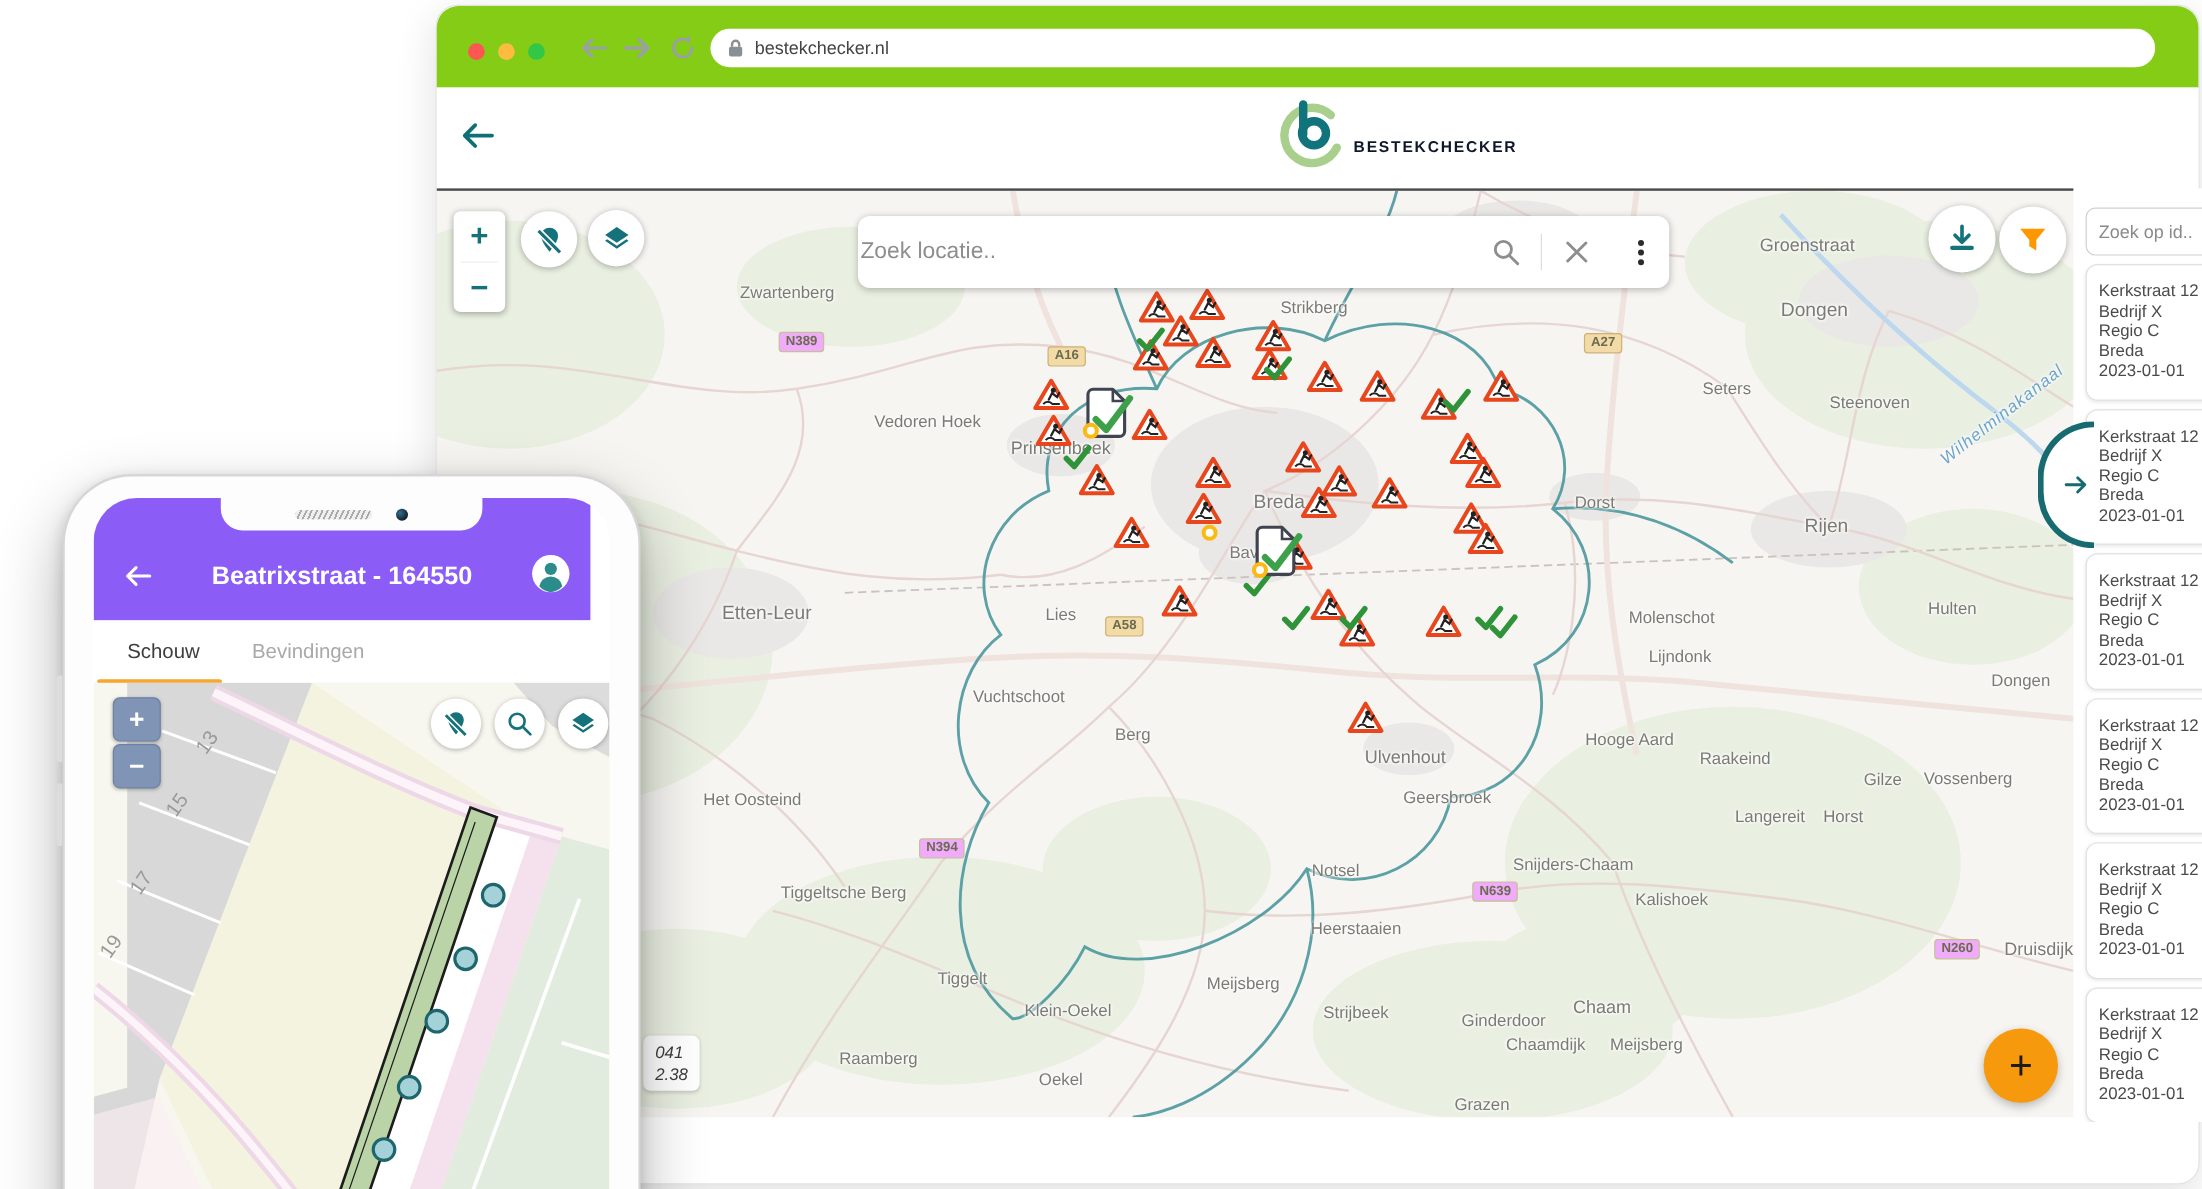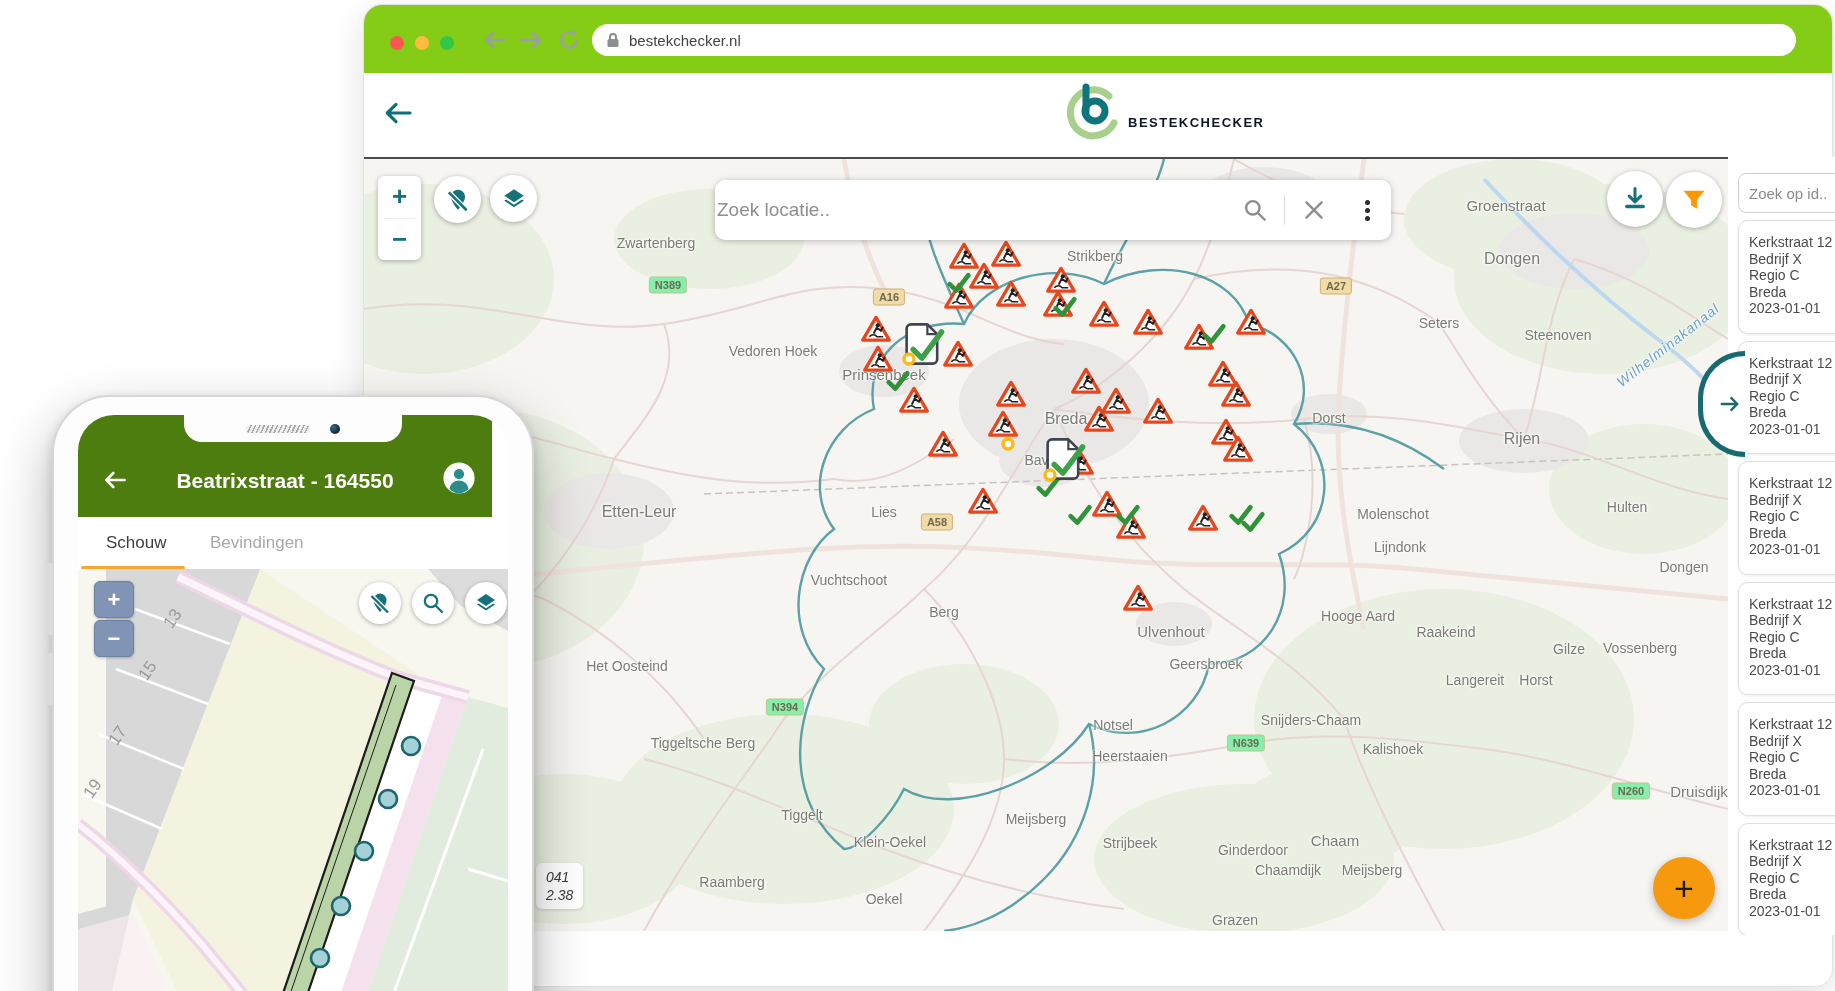--- a/index.html
+++ b/index.html
@@ -24,21 +24,21 @@
   .logo-mark{width:58px;height:64px}
   .logo-text{font-size:13px;font-weight:bold;letter-spacing:1.5px;color:#0f172a;margin-left:6px;margin-top:18px;}
   
   .map{position:absolute;left:0;top:152px;width:1364px;height:772px;overflow:hidden;background:#f7f5f2;
        border-top:2px solid #4a4a4a;}
   .basemap{position:absolute;left:0;top:0;width:100%;height:100%}
   .mlabel{position:absolute;transform:translate(-50%,-50%);font-size:14px;color:#7b7b74;white-space:nowrap;
           text-shadow:0 0 3px #fff,0 0 3px #fff,0 0 4px #fff;z-index:2;}
   .mlabel.water{color:#6aa3cd;font-style:italic;letter-spacing:1px;}
   .badge{position:absolute;transform:translate(-50%,-50%);font-size:11px;font-weight:bold;color:#6c6b50;
-         background:#86efac;border:1px solid #c6c191;border-radius:3px;padding:0 5px;line-height:15px;z-index:2;}
+         background:#f0abfc;border:1px solid #c6c191;border-radius:3px;padding:0 5px;line-height:15px;z-index:2;}
   .badge.a{background:#f2dba6;border-color:#cdb177;}
   .marker{position:absolute;transform:translate(-50%,-50%);z-index:4;}
   .marker svg{display:block;width:100%;height:100%}
   .mk-triangle{width:31px;height:29px}
   .mk-check{width:25px;height:22px}
   .mk-doc{width:46px;height:48px;z-index:5}
   .mk-dot{width:14px;height:14px;z-index:5}
   
   .zoomctl{position:absolute;left:14px;top:17px;width:43px;height:84px;background:#fff;border-radius:6px;
            box-shadow:0 1px 5px rgba(0,0,0,.3);z-index:6;display:flex;flex-direction:column;}
@@ -75,21 +75,21 @@
   .paneltoggle svg{width:26px;height:22px;margin-right:2px;color:#176a70;}
   .fab{position:absolute;left:1653px;top:857px;width:62px;height:62px;border-radius:50%;background:#f7990d;
        box-shadow:0 3px 8px rgba(0,0,0,.25);display:flex;align-items:center;justify-content:center;
        font-size:34px;font-weight:300;color:#1c1c1c;z-index:20;cursor:pointer;}
   
   .phone{position:absolute;left:52px;top:395px;width:482px;height:640px;z-index:40;}
   .bezel{position:absolute;inset:0;background:#fdfdfd;border:2px solid #d6d6d6;border-bottom:none;
          border-radius:58px 58px 0 0;box-shadow:0 24px 55px rgba(0,0,0,.30),0 4px 12px rgba(0,0,0,.15);}
   .sidebtn{position:absolute;left:-5px;width:5px;background:#dcdcdc;border-radius:3px 0 0 3px;}
   .screen{position:absolute;left:26px;top:20px;width:430px;height:620px;border-radius:36px 36px 0 0;overflow:hidden;background:#fff;}
-  .pheader{position:absolute;left:0;top:0;right:16px;height:102px;background:#4d7c0f;}
+  .pheader{position:absolute;left:0;top:0;right:16px;height:102px;background:#8b5cf6;}
   .notch{position:absolute;left:50%;top:0;transform:translateX(-50%);width:218px;height:27px;background:#fdfdfd;
          border-radius:0 0 18px 18px;z-index:3;}
   .speaker{position:absolute;left:62px;top:10px;width:64px;height:8px;border-radius:4px;background:#e8e8e8;
            background-image:repeating-linear-gradient(115deg,#aaa 0 1.5px,#efefef 1.5px 4px);}
   .camdot{position:absolute;left:146px;top:9px;width:10px;height:10px;border-radius:50%;
           background:radial-gradient(circle at 35% 35%,#3a6c8c,#10222e 70%);}
   .pback{position:absolute;left:22px;top:52px;width:30px;height:26px;color:#fff;cursor:pointer;}
   .ptitle{position:absolute;left:0;right:0;top:54px;text-align:center;color:#fff;font-size:21px;font-weight:bold;}
   .pavatar{position:absolute;right:16px;top:46px;width:34px;height:34px;cursor:pointer;}
   .ptabs{position:absolute;left:0;top:102px;right:0;height:52px;background:#fff;border-bottom:1px solid #f0f0f0;}
@@ -318,21 +318,21 @@
           <span class="mlabel" style="left: 1205px; top: 490px;">Gilze</span>
           <span class="mlabel" style="left: 1276px; top: 489px;">Vossenberg</span>
           <span class="mlabel" style="left: 1111px; top: 521px;">Langereit</span>
           <span class="mlabel" style="left: 1172px; top: 521px;">Horst</span>
           <span class="mlabel" style="left: 807px; top: 472px; font-size: 15px;">Ulvenhout</span>
           <span class="mlabel" style="left: 842px; top: 505px;">Geersbroek</span>
           <span class="mlabel" style="left: 339px; top: 584px;">Tiggeltsche Berg</span>
           <span class="mlabel" style="left: 749px; top: 566px;">Notsel</span>
           <span class="mlabel" style="left: 947px; top: 561px;">Snijders-Chaam</span>
           <span class="mlabel" style="left: 1029px; top: 590px;">Kalishoek</span>
-          <span class="mlabel" style="left: 766px; top: 597px;">Heerstaaien</span>
+          <span class="mlabel" style="left: 766px; top: 614px;">Heerstaaien</span>
           <span class="mlabel" style="left: 672px; top: 660px;">Meijsberg</span>
           <span class="mlabel" style="left: 438px; top: 656px;">Tiggelt</span>
           <span class="mlabel" style="left: 526px; top: 683px;">Klein-Oekel</span>
           <span class="mlabel" style="left: 766px; top: 684px;">Strijbeek</span>
           <span class="mlabel" style="left: 889px; top: 691px;">Ginderdoor</span>
           <span class="mlabel" style="left: 971px; top: 681px; font-size: 15px;">Chaam</span>
           <span class="mlabel" style="left: 924px; top: 711px;">Chaamdijk</span>
           <span class="mlabel" style="left: 1008px; top: 711px;">Meijsberg</span>
           <span class="mlabel" style="left: 1335px; top: 632px; font-size: 15px;">Druisdijk</span>
           <span class="mlabel" style="left: 368px; top: 723px;">Raamberg</span>

